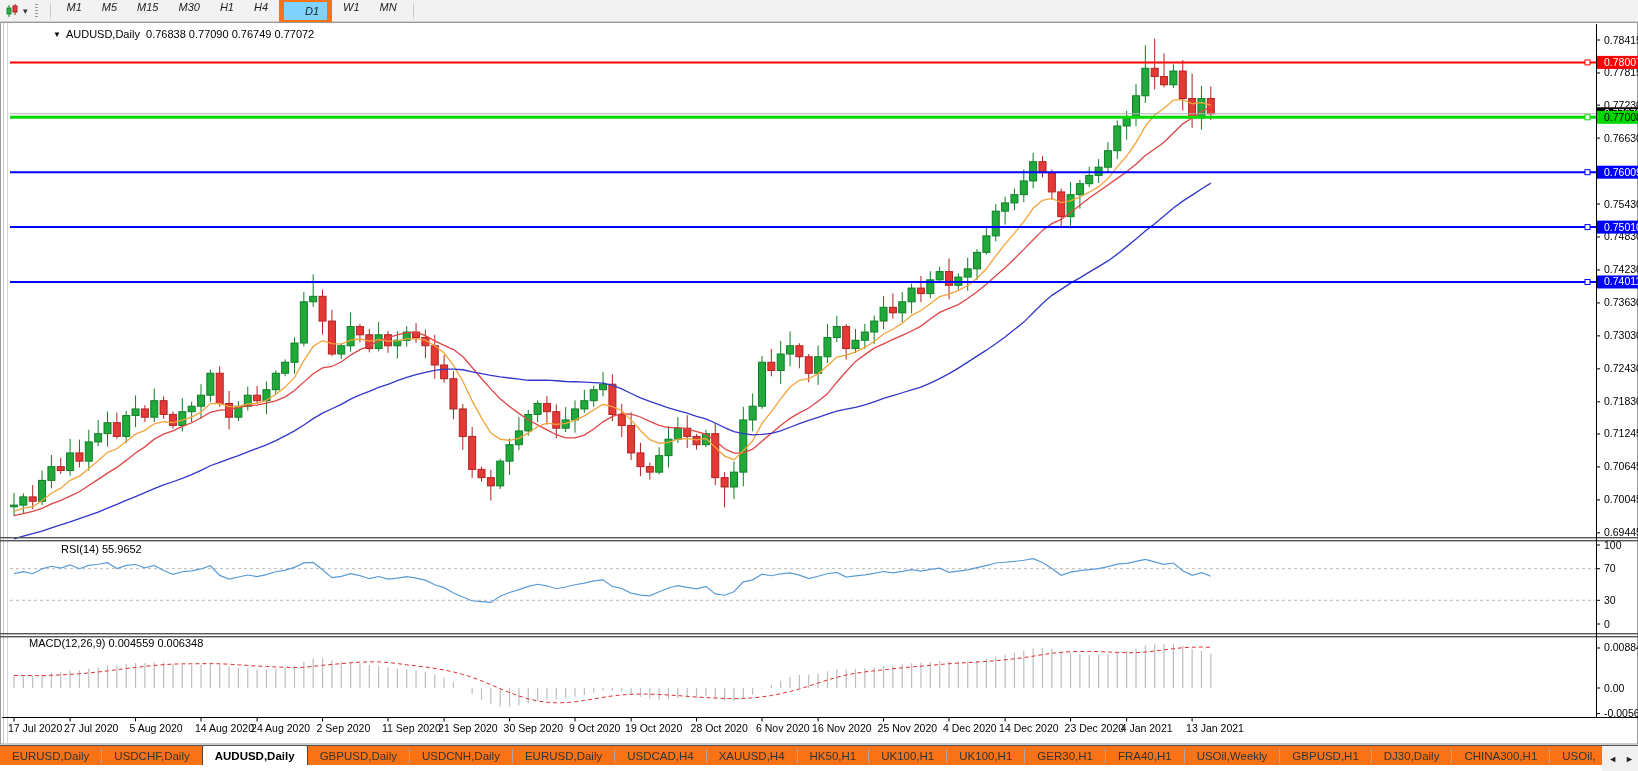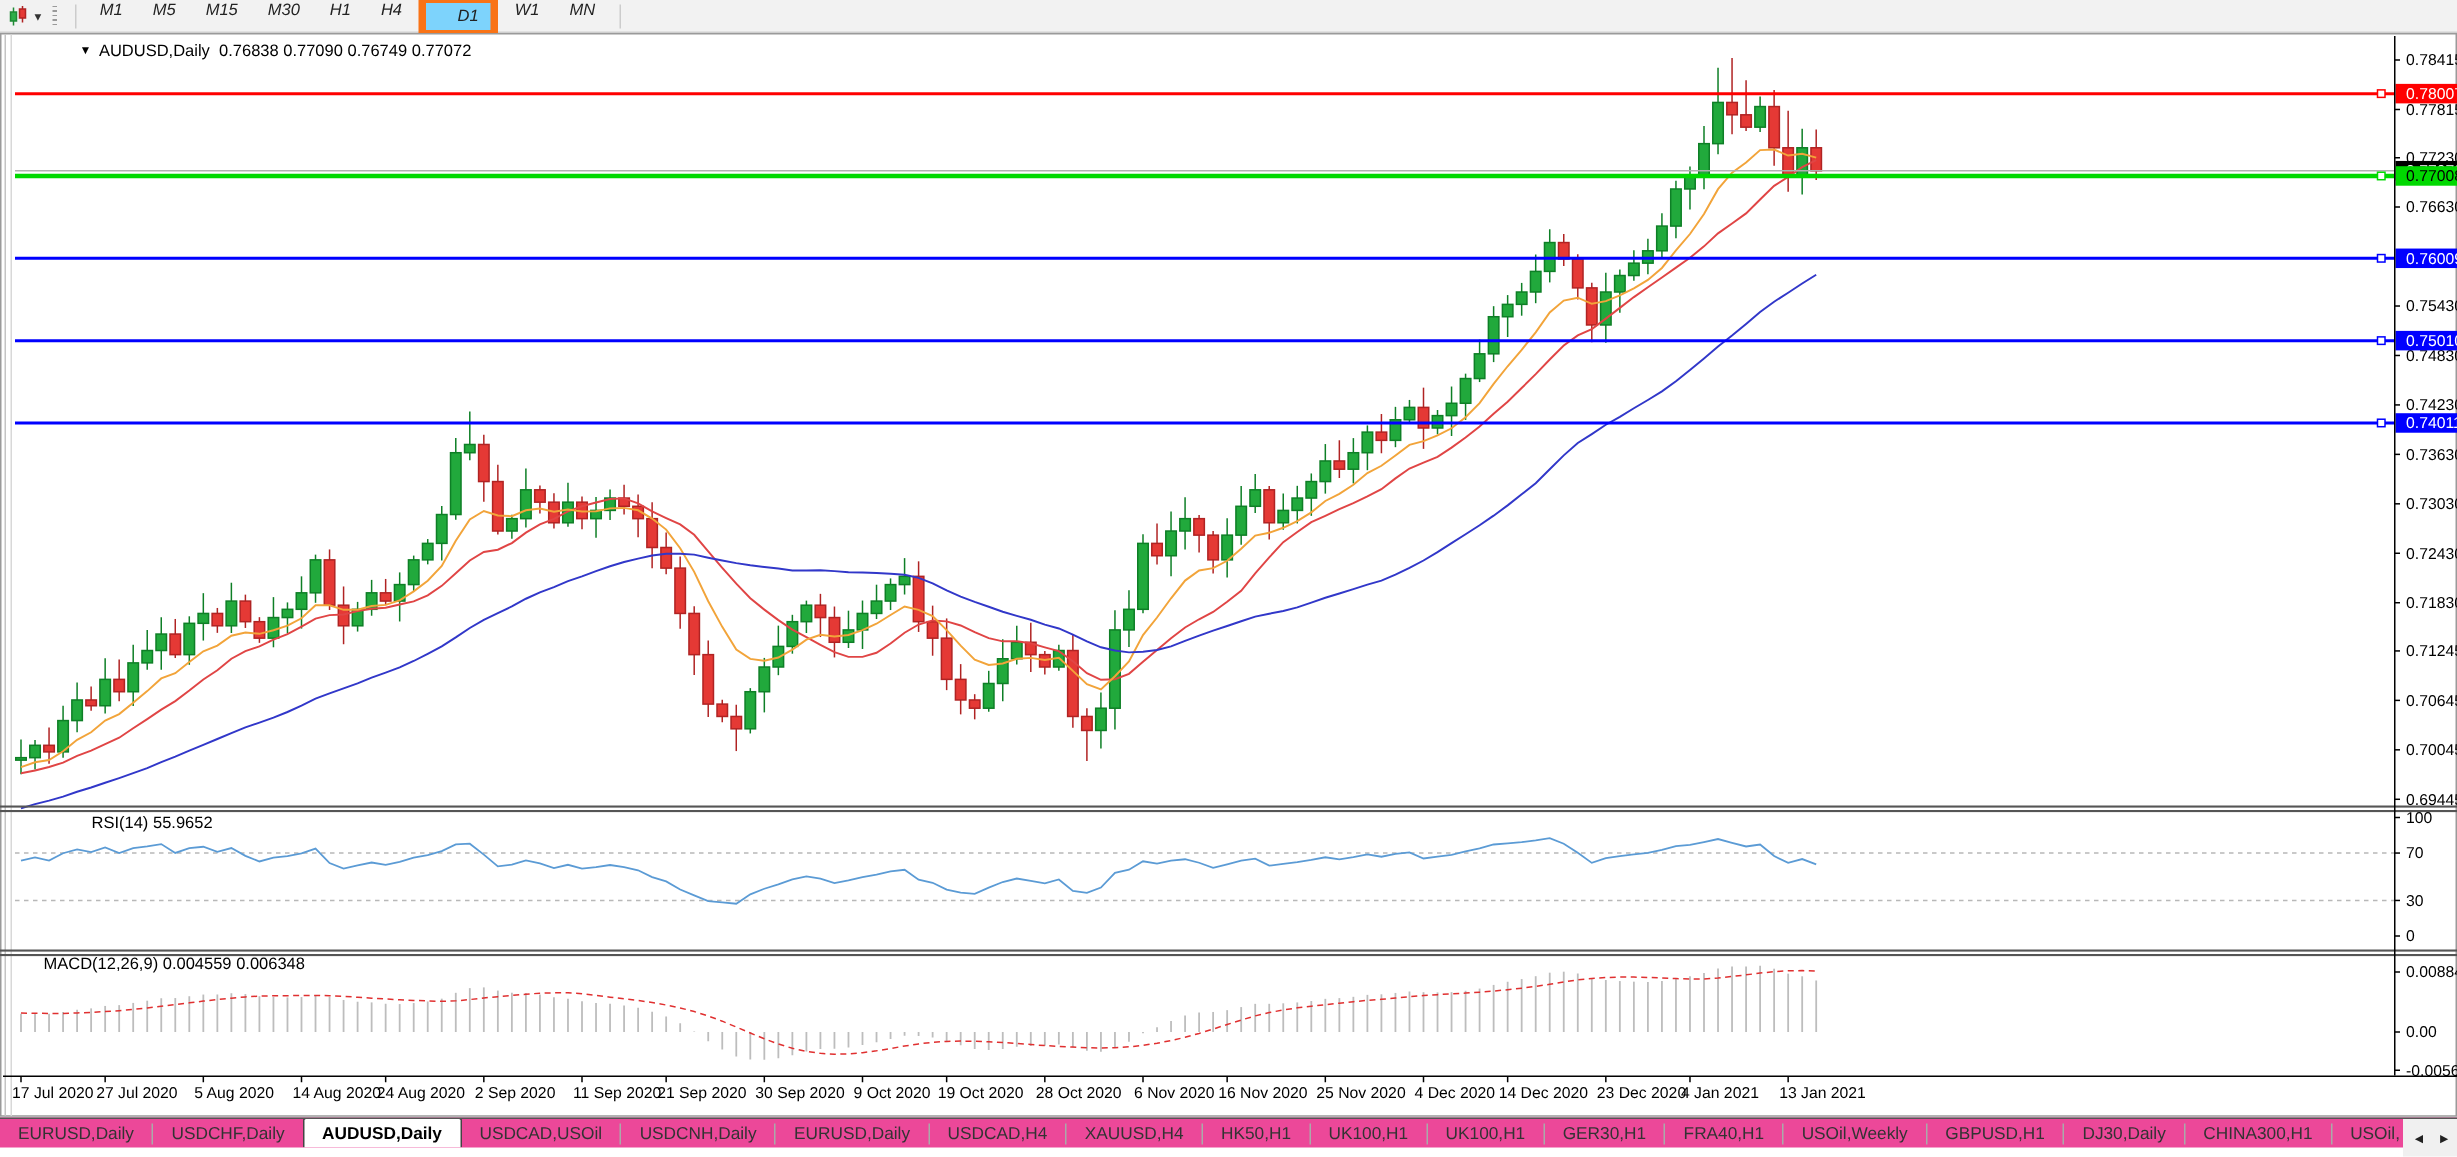--- a/index.html
+++ b/index.html
@@ -15,21 +15,21 @@
   .tfbtn{font-size:11px;color:#222;padding:2px 8px;margin:0 1px;border:1px solid transparent;
     border-radius:2px;cursor:pointer;line-height:14px;font-style:italic;}
   .tfbtn.active{background:#7dd3fc;border:5px solid #f97316;padding-left:21px;}
   
   .ovl{position:absolute;font-size:11px;color:#000;white-space:pre;z-index:5;}
   #chart-title{left:13px;top:28px;font-weight:normal;margin-left:40px;}
   #chart-title .mark{font-size:8px;vertical-align:1px;margin-right:5px;}
   #rsi-label{left:13px;top:543px;margin-left:48px;}
   #macd-label{left:29px;top:637px;}
   
-  .tabbar{position:absolute;left:0;top:745px;width:1638px;height:20px;background:#ec4899;
+  .tabbar{position:absolute;left:0;top:745px;width:1638px;height:20px;background:#f97316;
     border-top:1px solid #555;display:flex;align-items:stretch;overflow:hidden;box-sizing:border-box;}
   .tab{font-size:11.5px;color:#333;padding:0 12px;display:flex;align-items:center;white-space:nowrap;cursor:pointer;}
   .tabsep{width:1px;height:14px;background:#aaa;align-self:center;}
   .tab.active{background:#fff;font-weight:bold;color:#000;border:1px solid #444;border-bottom:none;
     margin-top:-1px;border-radius:2px 2px 0 0;}
   .tabscroll{position:absolute;right:0;top:746px;height:25px;width:36px;background:#f0f0f0;
     display:flex;align-items:center;justify-content:flex-end;z-index:6;}
   .tabscroll span{font-size:9px;color:#222;padding:2px 4px;cursor:pointer;}
   svg text{font-family:"Liberation Sans",sans-serif;}
 </style>
@@ -579,21 +579,21 @@
 
 <div class="ovl" id="rsi-label"><span>RSI(14)</span> <span>55.9652</span></div>
 
 <div class="ovl" id="macd-label"><span>MACD(12,26,9)</span> <span>0.004559 0.006348</span></div>
 
 <div class="tabbar" id="tabbar">
     <div class="tab">EURUSD,Daily</div>
     <div class="tabsep"></div>
     <div class="tab">USDCHF,Daily</div>
     <div class="tab active">AUDUSD,Daily</div>
-    <div class="tab">USDCAD,USOil</div>
+    <div class="tab">GBPUSD,Daily</div>
     <div class="tabsep"></div>
     <div class="tab">USDCNH,Daily</div>
     <div class="tabsep"></div>
     <div class="tab">EURUSD,Daily</div>
     <div class="tabsep"></div>
     <div class="tab">USDCAD,H4</div>
     <div class="tabsep"></div>
     <div class="tab">XAUUSD,H4</div>
     <div class="tabsep"></div>
     <div class="tab">HK50,H1</div>

